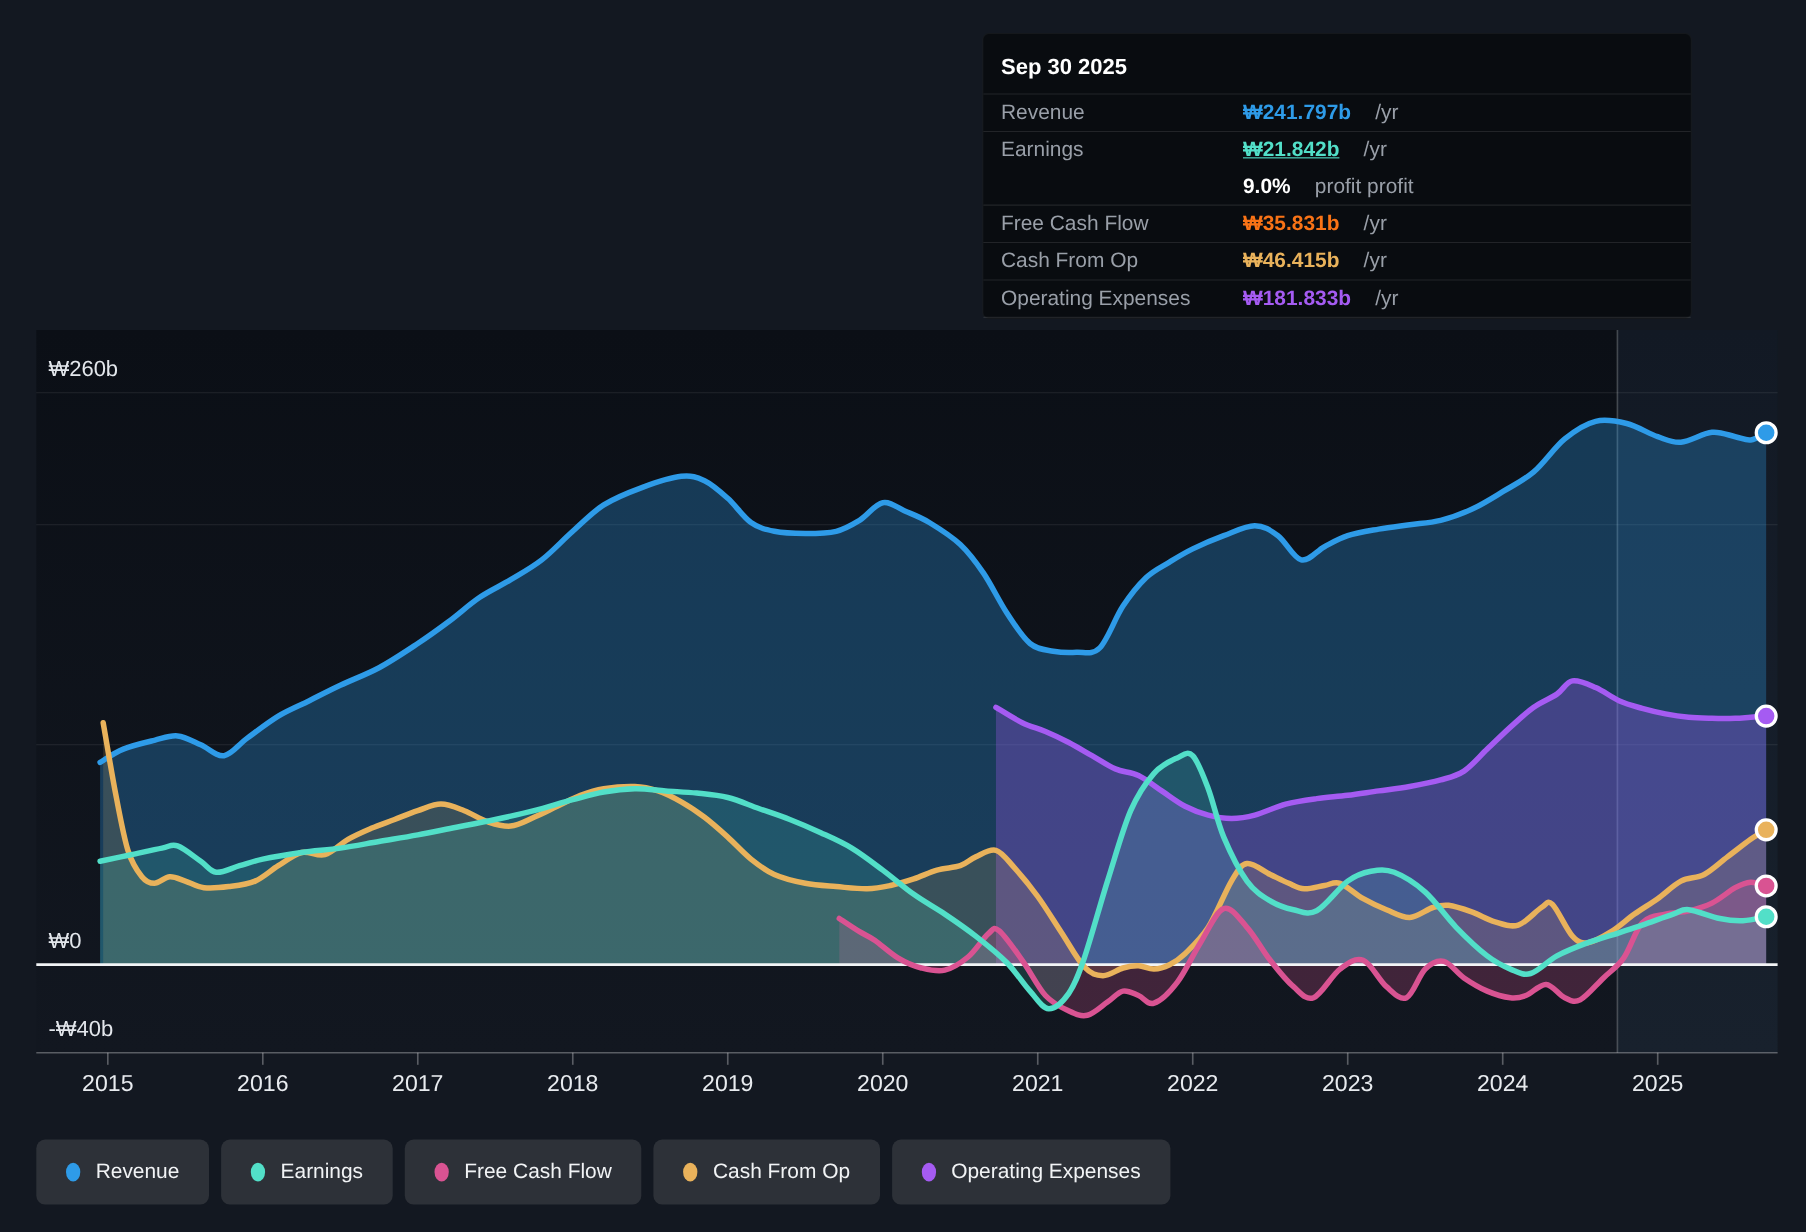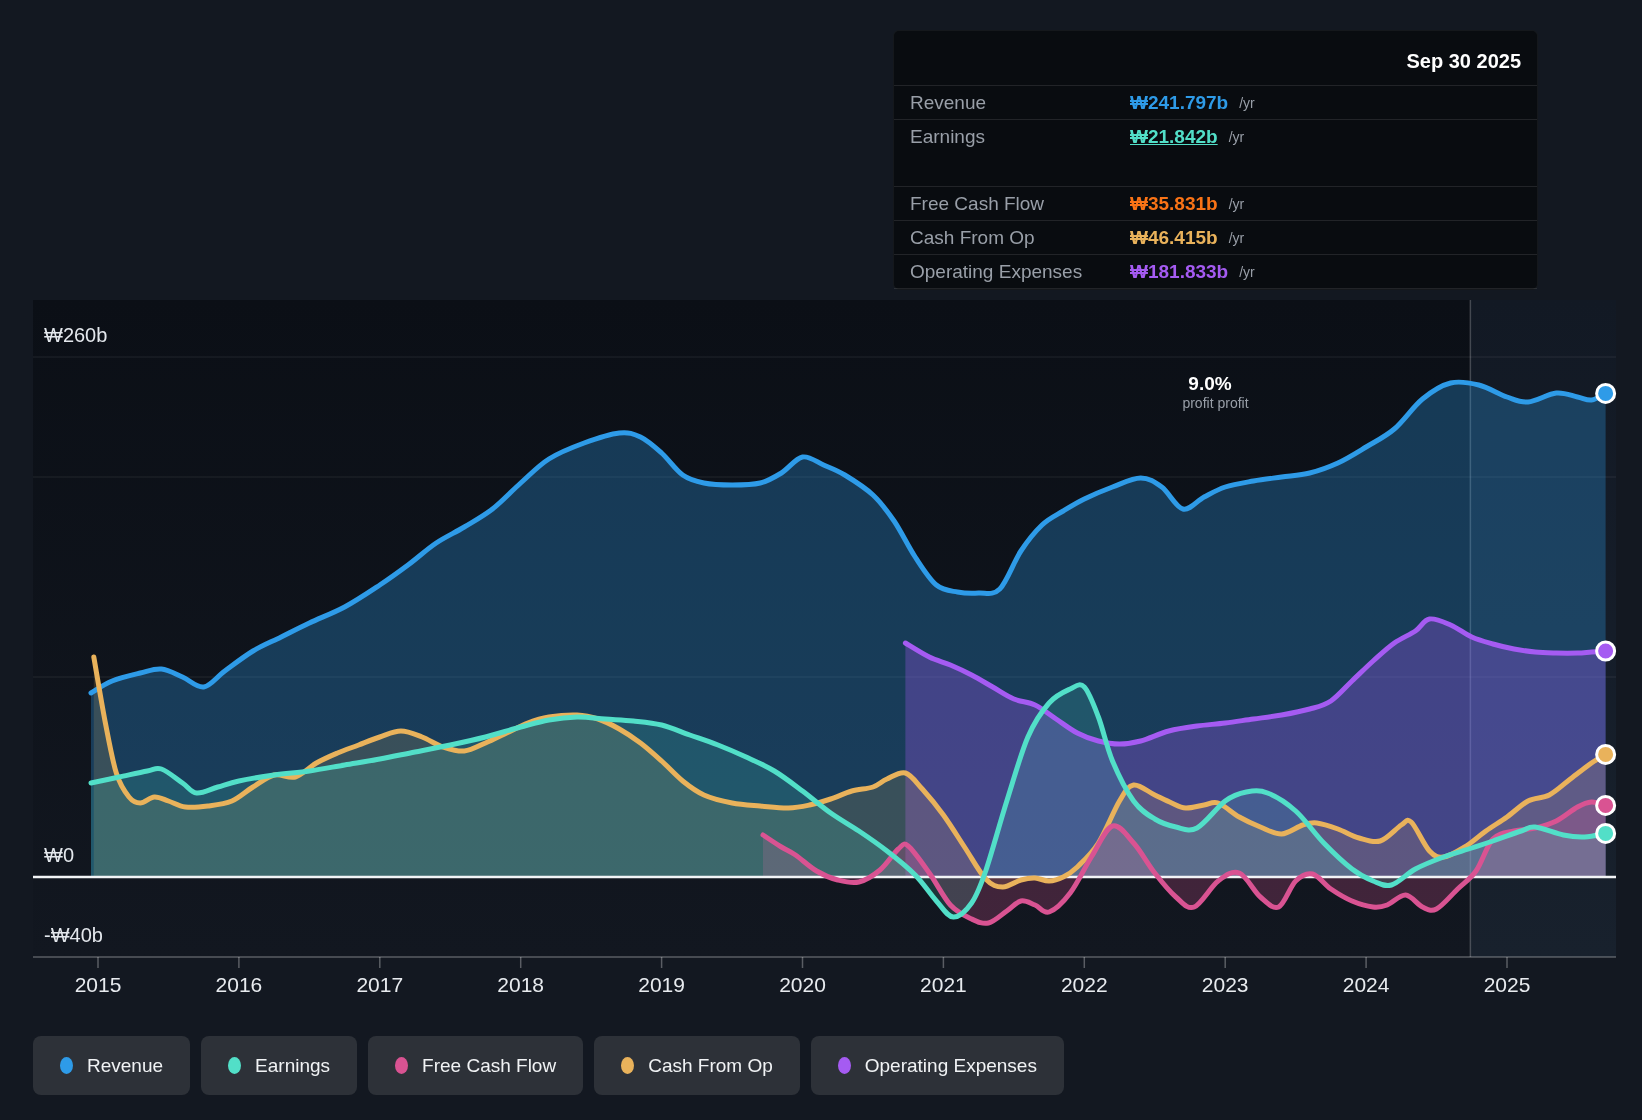--- a/index.html
+++ b/index.html
@@ -9,31 +9,31 @@
     -webkit-font-smoothing:antialiased;
   }
   #chart{position:absolute;left:0;top:0;}
   
   .tooltip{
     position:absolute; left:893px; top:30px; width:645px; box-sizing:border-box;
     background:#090c10; border:1px solid rgba(255,255,255,0.05); border-radius:6px;
     padding:13px 0 0 0; z-index:5;
   }
   .tt-title{
-    color:#ffffff; font-size:20px; font-weight:bold; padding:6px 16px 12px 16px;text-align:right;
+    color:#ffffff; font-size:20px; font-weight:bold; padding:6px 16px 12px 16px;
   }
   .tt-row{
     display:flex; align-items:center; height:33px; margin:0 0; padding:0 16px;
     border-top:1px solid rgba(255,255,255,0.10);
   }
-  .tt-row.no-divider{border-top:none;flex-direction:column;}
+  .tt-row.no-divider{border-top:none;}
   .tt-row:last-child{border-bottom:1px solid rgba(255,255,255,0.10);}
   .tt-label{flex:0 0 220px; color:#999fa8; font-size:19px;}
-  .tt-value{font-size:19px; font-weight:bold; margin-right:11px;}
-  .tt-suffix{color:#999fa8; font-size:14px;}
+  .tt-value{font-size:19px; font-weight:bold; margin-right:22px;}
+  .tt-suffix{color:#999fa8; font-size:19px;}
   
   .legend{
     position:absolute; left:33px; top:1036px; display:flex; gap:11px; z-index:4;
   }
   .legend-btn{
     display:flex; align-items:center; height:59px; padding:0 27px;
     background:#2d3138; border-radius:8px; cursor:pointer; border:none;
   }
   .legend-dot{
     width:13px; height:17px; border-radius:50%; margin-right:14px; flex:0 0 auto;

